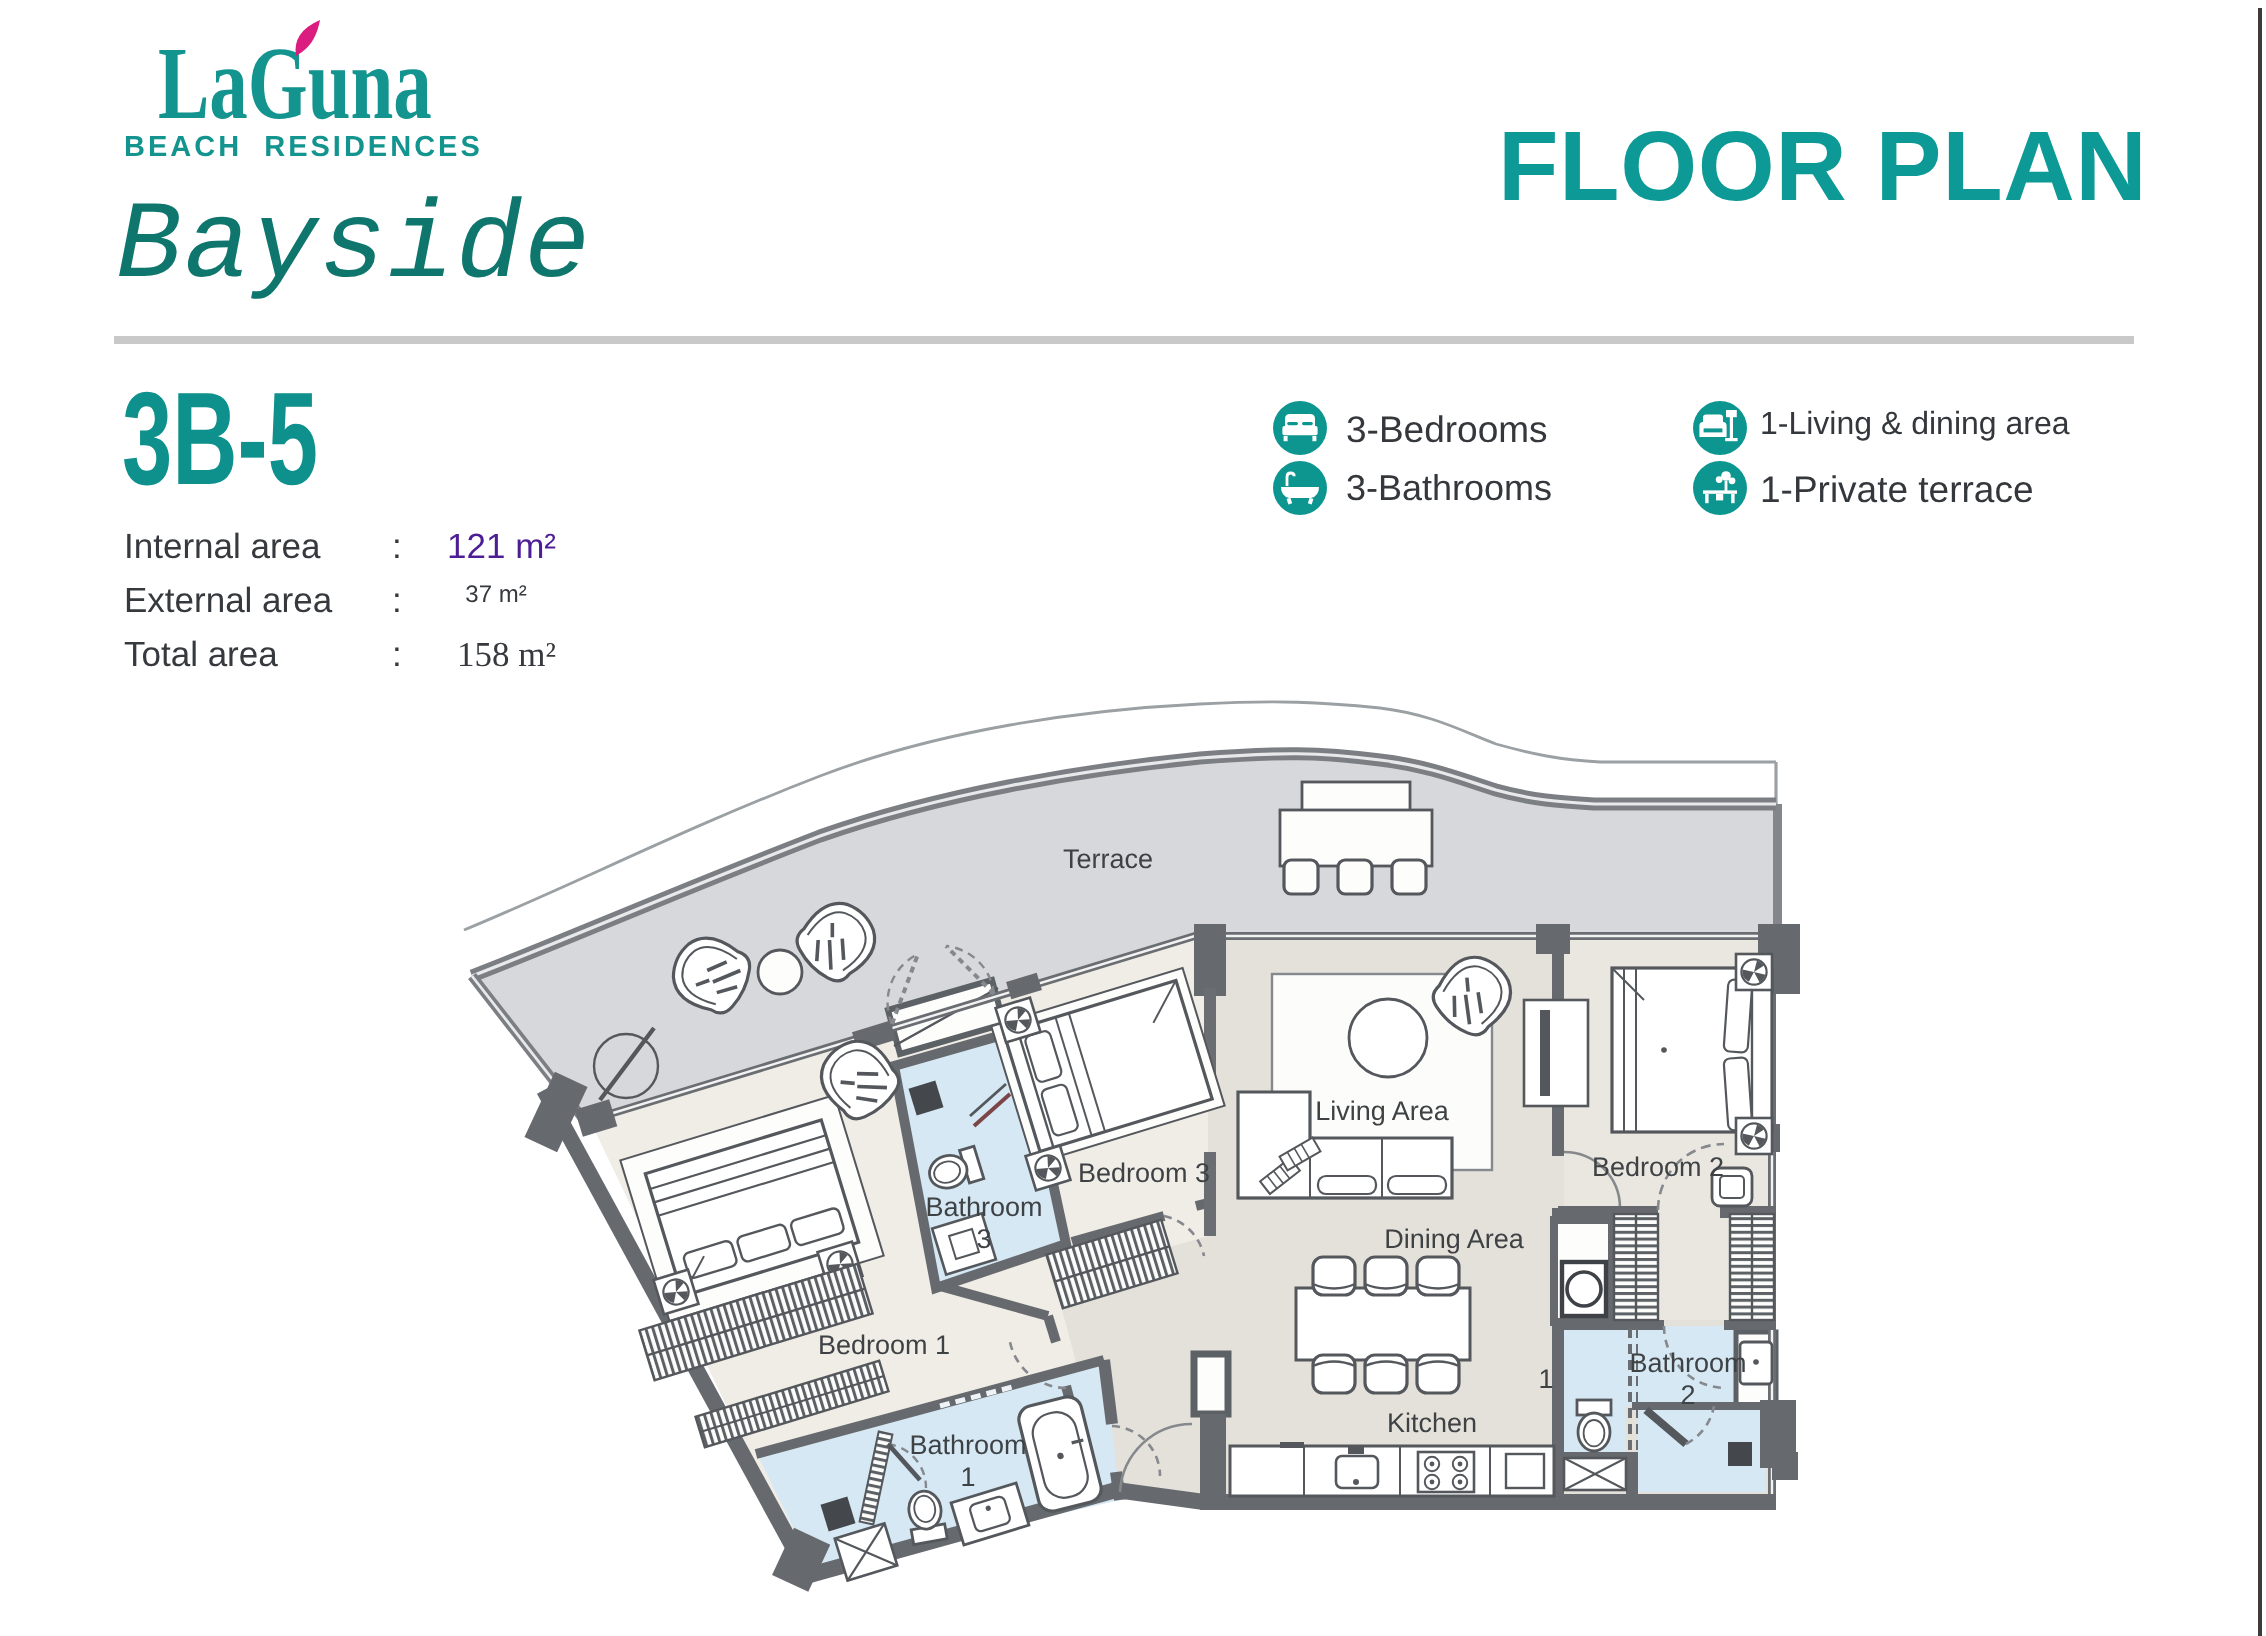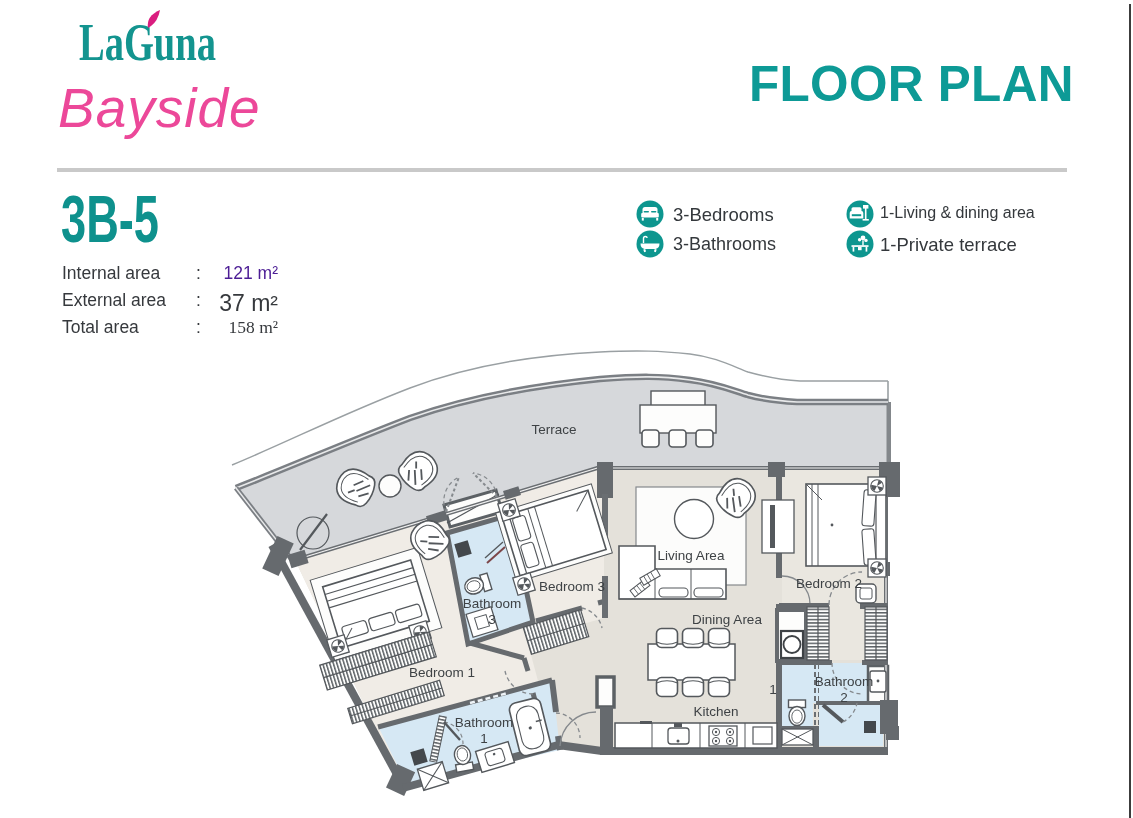--- a/index.html
+++ b/index.html
@@ -10,36 +10,37 @@
 </head>
 <body>
 <div class="page">
 
   <div class="abs" style="left:79px;top:13px;width:180px;height:50px;color:#13948f;font-family:'Liberation Serif',serif;font-weight:bold;font-size:52px;letter-spacing:0px;transform:scaleX(.74);transform-origin:0 0;">LaGuna</div>
 
   <svg class="abs" style="left:144px;top:8px;" width="30" height="22" viewBox="0 0 30 22">
     <path d="M4,20 Q2,8 16,2 Q14,13 7,18 Z" fill="#da1d7f"></path>
   </svg>
 
-
-  <div class="abs" style="left:58px;top:76px;width:280px;color:#ec4899;font-family:Liberation Sans, sans-serif;font-style:italic;font-size:55px;letter-spacing:1px;">Bayside</div>
+  <div class="abs" style="left:62px;top:66px;width:260px;color:#13948f;font-weight:bold;font-size:14.5px;letter-spacing:1.5px;">BEACH&nbsp; RESIDENCES</div>
+
+  <div class="abs" style="left:58px;top:92px;width:280px;color:#0f766e;font-family:Liberation Mono, monospace;font-style:italic;font-size:55px;letter-spacing:1px;">Bayside</div>
 
   <div class="abs" style="left:749px;top:55px;width:380px;color:#0d9a96;font-weight:bold;font-size:49.5px;letter-spacing:0.3px;">FLOOR PLAN</div>
 
   <div class="abs" style="left:57px;top:168px;width:1010px;height:4px;background:#c9c9c9;"></div>
 
   <div class="abs" style="left:61px;top:181px;color:#0e918d;font-weight:bold;font-size:66px;letter-spacing:0px;transform:scaleX(.685);transform-origin:0 0;">3B-5</div>
 
   <div class="abs" style="left:62px;top:263px;width:240px;font-size:17.5px;color:#36393d;">Internal area</div>
   <div class="abs" style="left:196px;top:263px;font-size:17.5px;color:#36393d;">:</div>
   <div class="abs" style="left:218px;top:263px;width:60px;font-size:17.5px;color:#4c1d95;text-align:right;">121 m²</div>
 
   <div class="abs" style="left:62px;top:290px;width:240px;font-size:17.5px;color:#36393d;">External area</div>
   <div class="abs" style="left:196px;top:290px;font-size:17.5px;color:#36393d;">:</div>
-  <div class="abs" style="left:218px;top:290px;width:60px;font-size:23px;color:#36393d;text-align:right;">37 m²</div>
+  <div class="abs" style="left:218px;top:290px;width:60px;font-size:12px;color:#36393d;text-align:center;">37 m²</div>
 
   <div class="abs" style="left:62px;top:317px;width:240px;font-size:17.5px;color:#36393d;">Total area</div>
   <div class="abs" style="left:196px;top:317px;font-size:17.5px;color:#36393d;">:</div>
   <div class="abs" style="left:218px;top:317px;width:60px;font-size:17.5px;color:#36393d;text-align:right;font-family:Liberation Serif, serif;">158 m²</div>
 
   <svg class="abs" style="left:636px;top:200px;" width="28" height="28" viewBox="0 0 28 28">
     <circle cx="14" cy="14" r="13.5" fill="#0d968f"></circle>
     <path d="M6.5,9.5 q0,-2.5 2.5,-2.5 h10 q2.5,0 2.5,2.5 v4 h-15 z" fill="#fff"></path>
     <rect x="5.2" y="13" width="17.6" height="4.6" rx="1" fill="#fff"></rect>
     <rect x="5.8" y="18" width="2" height="2.6" fill="#fff"></rect>

